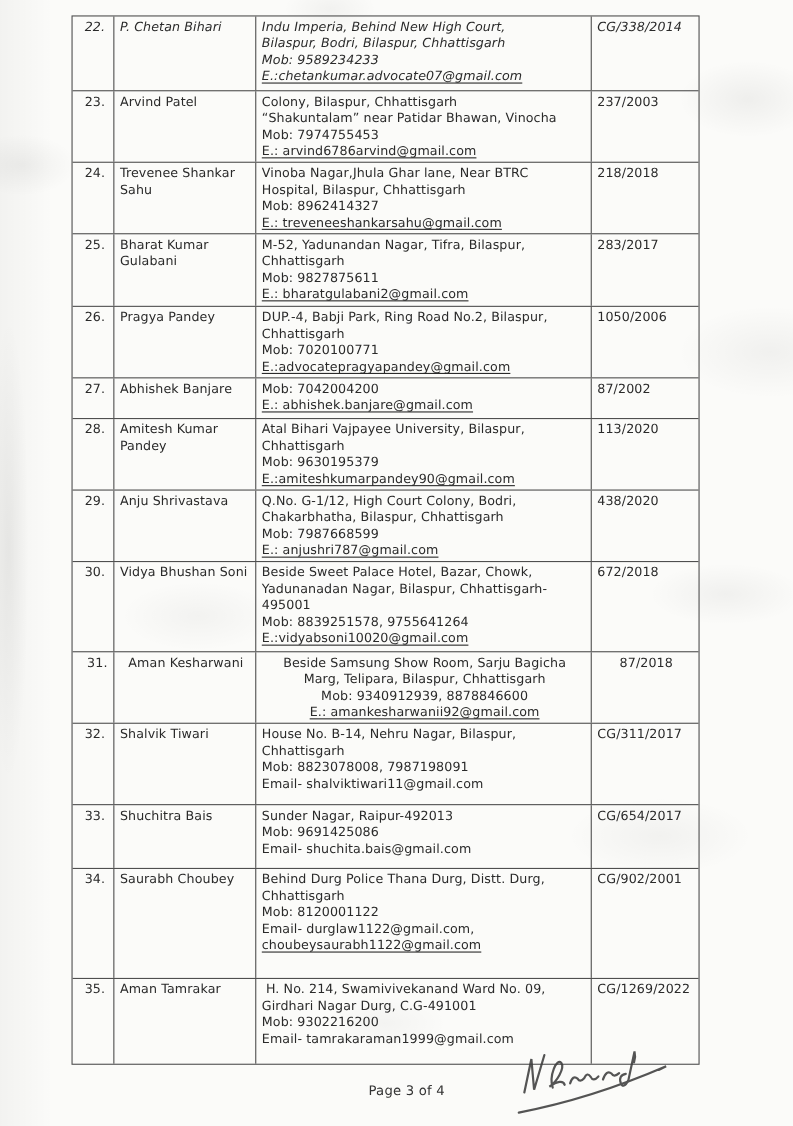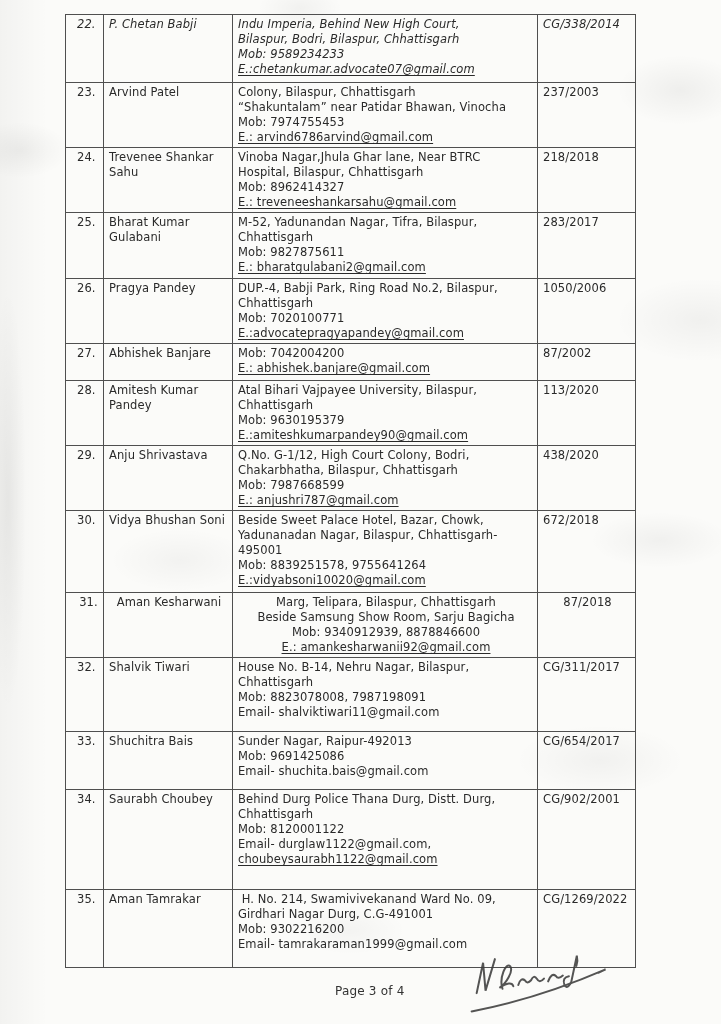--- a/index.html
+++ b/index.html
@@ -48,21 +48,21 @@
   .sig{position:absolute;left:466px;top:944px;}
 </style>
 </head>
 <body>
 
 <div class="scan-noise"></div>
 
 <div class="doc-table" id="doc-table">
     <div class="trow" style="min-height: 68px; font-style: italic;">
     <div class="cell c-sn">22.</div>
-    <div class="cell c-name">P. Chetan Babji</div>
+    <div class="cell c-name">P. Chetan Bihari</div>
     <div class="cell c-det">
         <div class="dline">Indu Imperia, Behind New High Court,</div>
         <div class="dline">Bilaspur, Bodri, Bilaspur, Chhattisgarh</div>
         <div class="dline">Mob: 9589234233</div>
         <div class="dline u">E.:chetankumar.advocate07@gmail.com</div>
       </div>
     <div class="cell c-reg">CG/338/2014</div>
   </div>
     <div class="trow" style="min-height: 59px;">
     <div class="cell c-sn">23.</div>
@@ -148,22 +148,22 @@
         <div class="dline">495001</div>
         <div class="dline">Mob: 8839251578, 9755641264</div>
         <div class="dline u">E.:vidyabsoni10020@gmail.com</div>
       </div>
     <div class="cell c-reg">672/2018</div>
   </div>
     <div class="trow" style="min-height: 64px; text-align: center;">
     <div class="cell c-sn">31.</div>
     <div class="cell c-name">Aman Kesharwani</div>
     <div class="cell c-det">
+        <div class="dline">Beside Samsung Show Room, Sarju Bagicha</div>
         <div class="dline">Marg, Telipara, Bilaspur, Chhattisgarh</div>
-        <div class="dline">Beside Samsung Show Room, Sarju Bagicha</div>
         <div class="dline">Mob: 9340912939, 8878846600</div>
         <div class="dline u">E.: amankesharwanii92@gmail.com</div>
       </div>
     <div class="cell c-reg">87/2018</div>
   </div>
     <div class="trow" style="min-height: 74px;">
     <div class="cell c-sn">32.</div>
     <div class="cell c-name">Shalvik Tiwari</div>
     <div class="cell c-det">
         <div class="dline">House No. B-14, Nehru Nagar, Bilaspur,</div>

